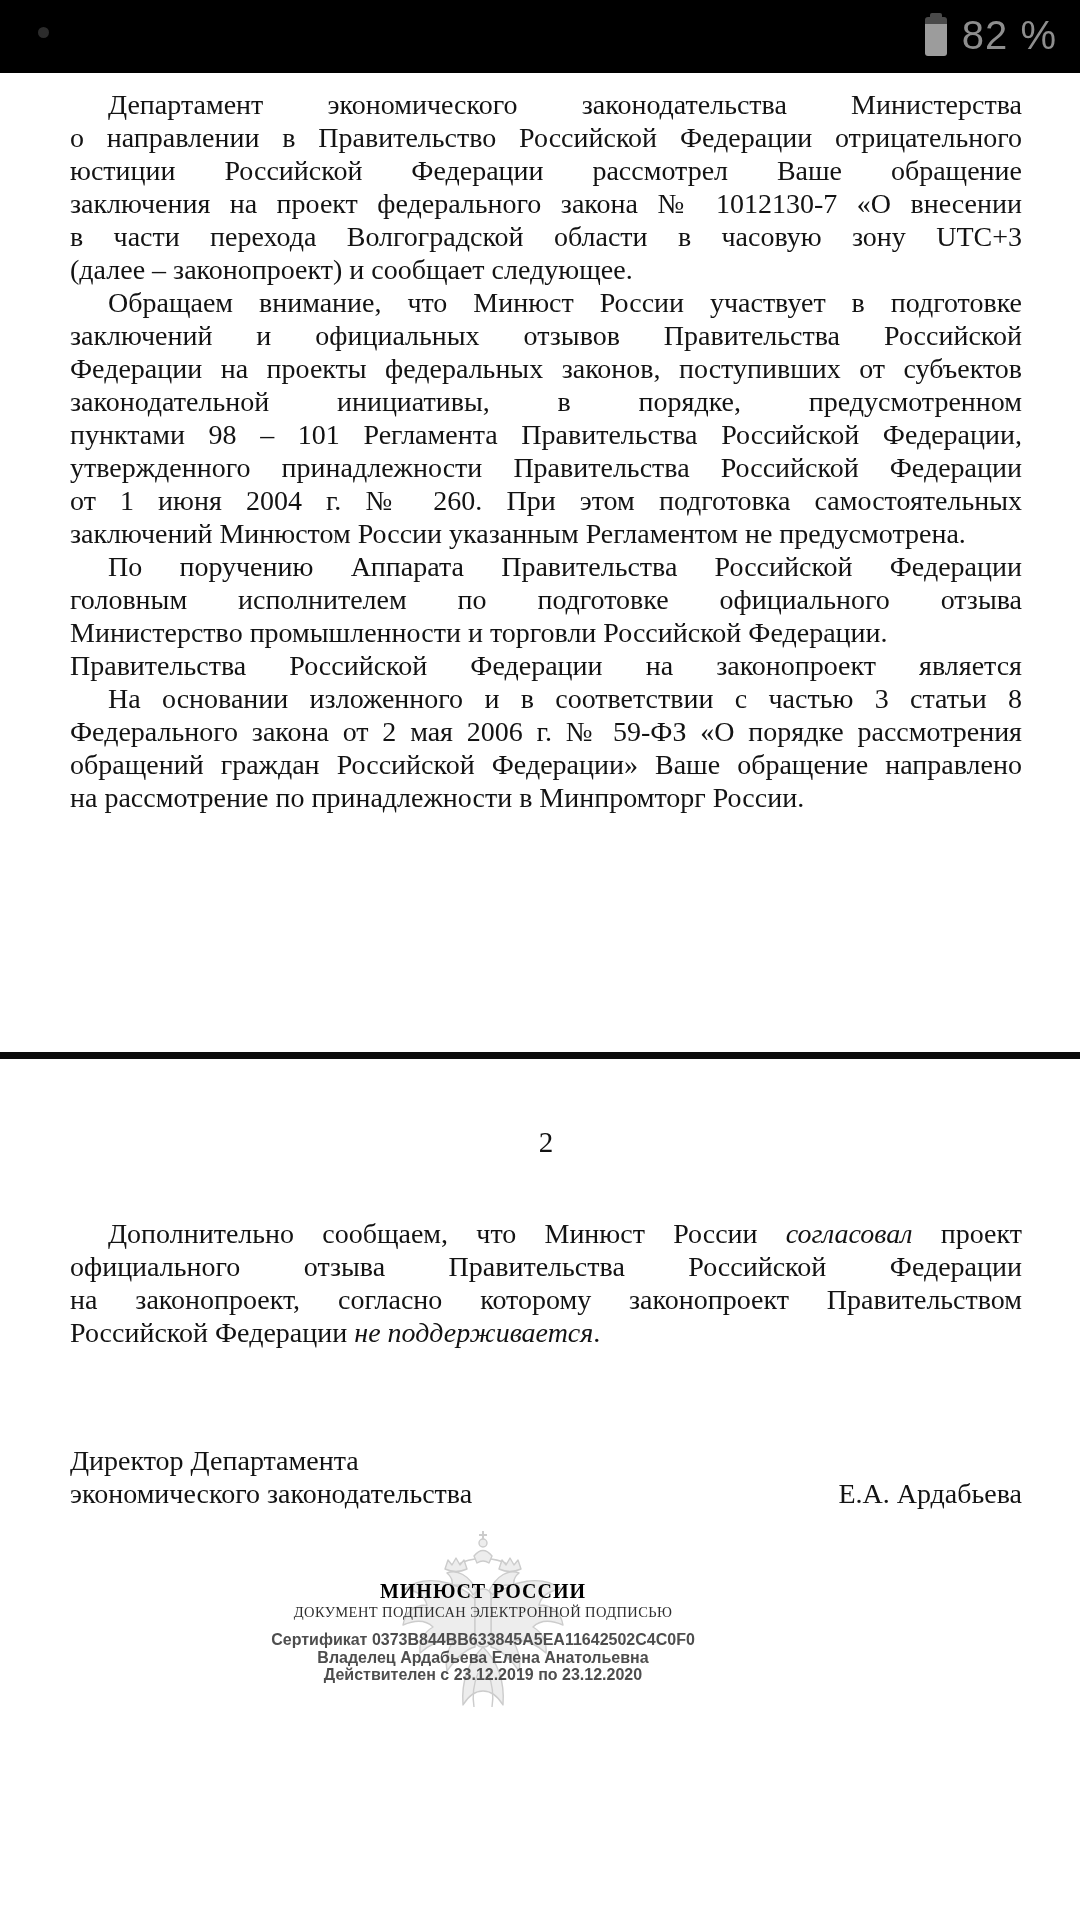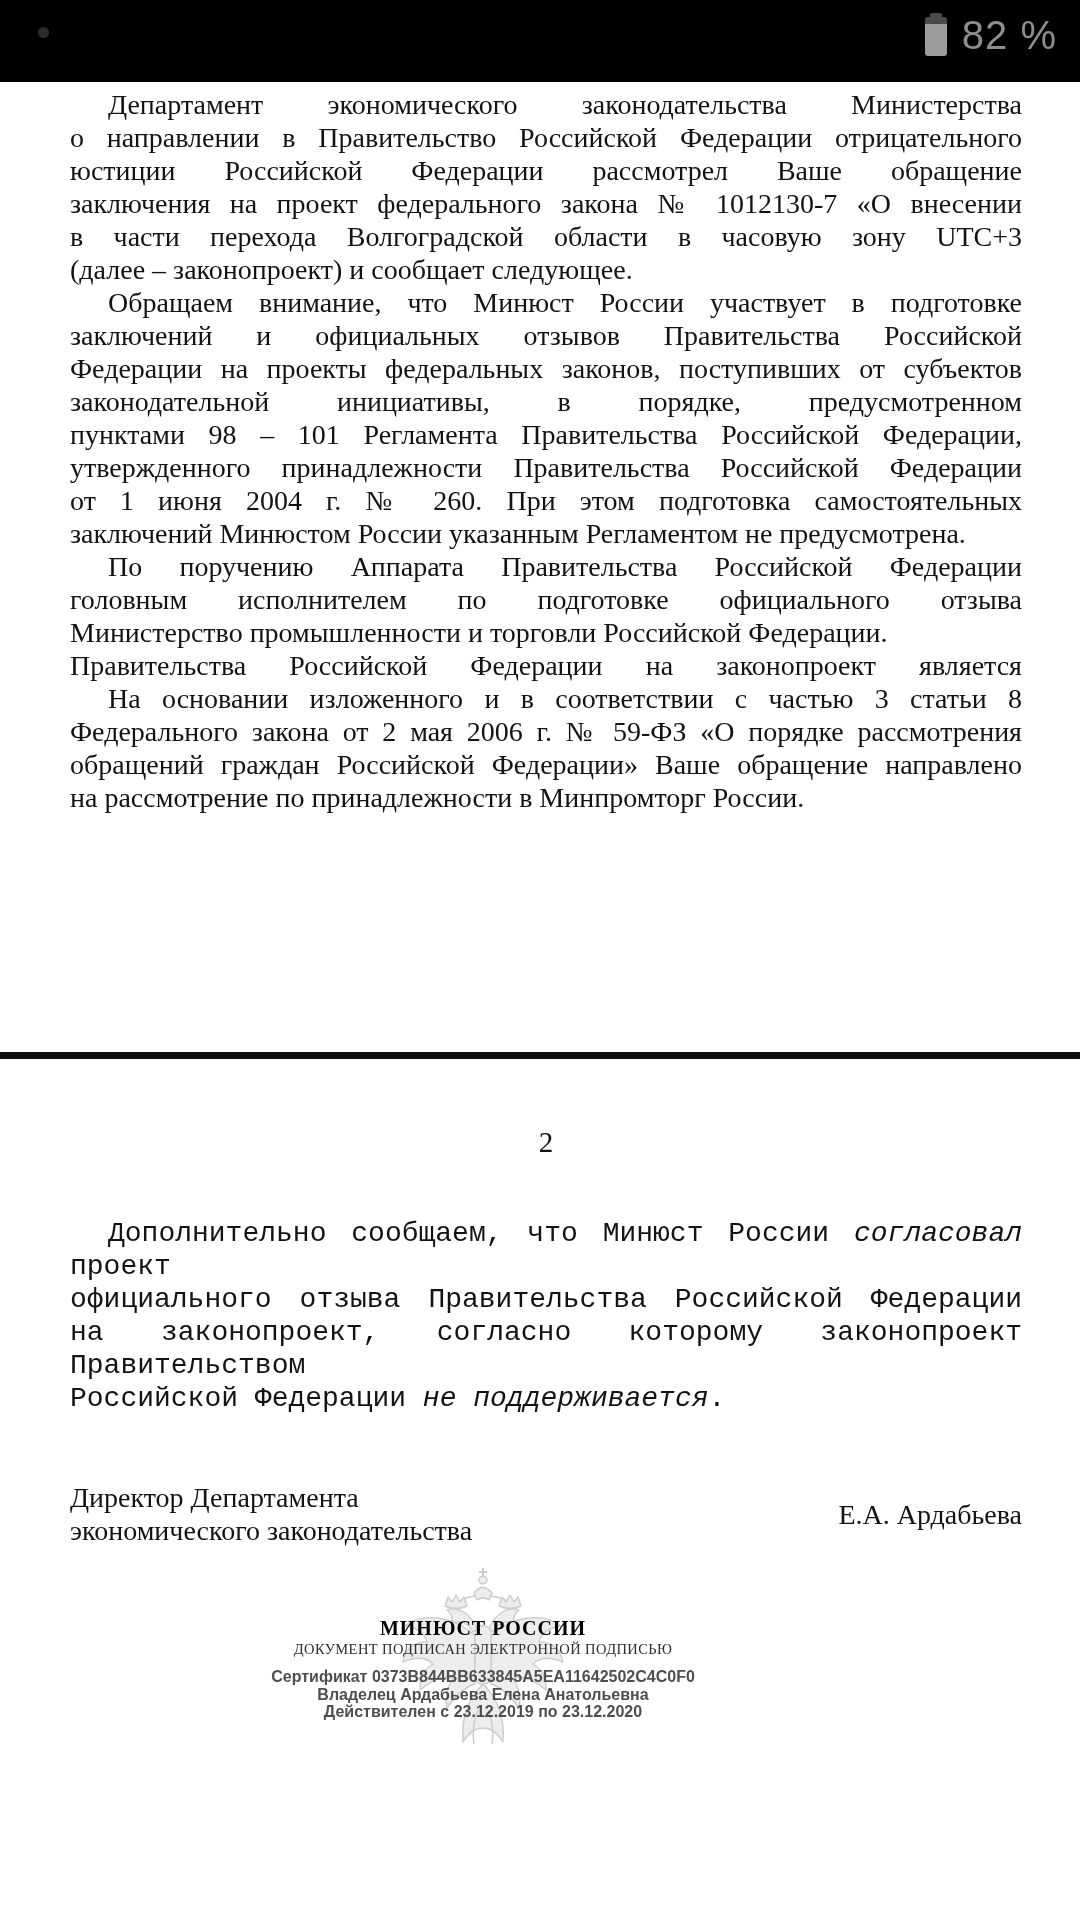--- a/index.html
+++ b/index.html
@@ -2,43 +2,43 @@
 <html><head>
 <meta charset="utf-8">
 <style>
   html,body{margin:0;padding:0}
   body{
     width:1080px;height:1920px;position:relative;background:#ffffff;
     font-family:"Liberation Serif",serif;color:#111;overflow:hidden;
   }
 
   
-  .statusbar{position:absolute;top:0;left:0;width:1080px;height:82px;background:#000;}
+  .statusbar{position:absolute;top:0;left:0;width:1080px;height:73px;background:#000;}
   .cam-dot{position:absolute;left:38px;top:27px;width:11px;height:11px;border-radius:50%;background:#2c2c2c;}
   .battery{position:absolute;right:133px;top:13px;width:22px;height:44px;}
   .battery-cap{position:absolute;top:0;left:5px;width:12px;height:5px;background:#4a4a4a;border-radius:2px 2px 0 0;}
   .battery-body{position:absolute;top:4px;left:0;width:22px;height:39px;border-radius:3px;
     background:linear-gradient(to bottom,#4a4a4a 0%,#4a4a4a 19%,#9c9c9c 19%,#9c9c9c 100%);}
   .battery-percent{position:absolute;right:23px;top:13px;font-family:"Liberation Sans",sans-serif;
     font-size:40px;line-height:44px;color:#8e8e8e;letter-spacing:1px;}
 
   
   .page1{position:absolute;top:88px;left:70px;width:952px;}
   .line{font-size:28px;line-height:33px;text-align:justify;text-align-last:justify;color:#131313;}
   .line.last{text-align-last:left;}
   .line.indent{text-indent:38px;}
   .line i{font-style:italic;}
 
   .page-divider{position:absolute;top:1052px;left:0;width:1080px;height:7px;background:#0b0b0b;}
 
   .page2{position:absolute;top:1126px;left:70px;width:952px;}
   .page-number{font-size:29px;line-height:33px;text-align:center;color:#131313;}
-  .page2 .paras{margin-top:58px;font-family:Liberation Mono, monospace;}
+  .page2 .paras{margin-top:58px;}
 
-  .signature{display:flex;justify-content:space-between;align-items:center;margin-top:66px;}
+  .signature{display:flex;justify-content:space-between;align-items:flex-end;margin-top:95px;}
   .sig-title div,.sig-name{font-size:28px;line-height:33px;color:#131313;}
 
   
   .stamp{position:relative;width:480px;margin:19px 0 0 173px;text-align:center;}
   .emblem{position:absolute;left:50%;top:0;transform:translateX(-50%);width:176px;height:186px;}
   .stamp-text{position:relative;}
   .stamp-org{padding-top:50px;font-size:20px;font-weight:700;letter-spacing:1px;color:#000000;line-height:24px;}
   .stamp-signed{font-size:14.5px;letter-spacing:.4px;color:#2e2e2e;line-height:19px;}
   .stamp-meta{margin-top:9px;font-family:"Liberation Sans",sans-serif;font-size:16px;font-weight:700;
     color:#4e4e4e;line-height:17.5px;}

